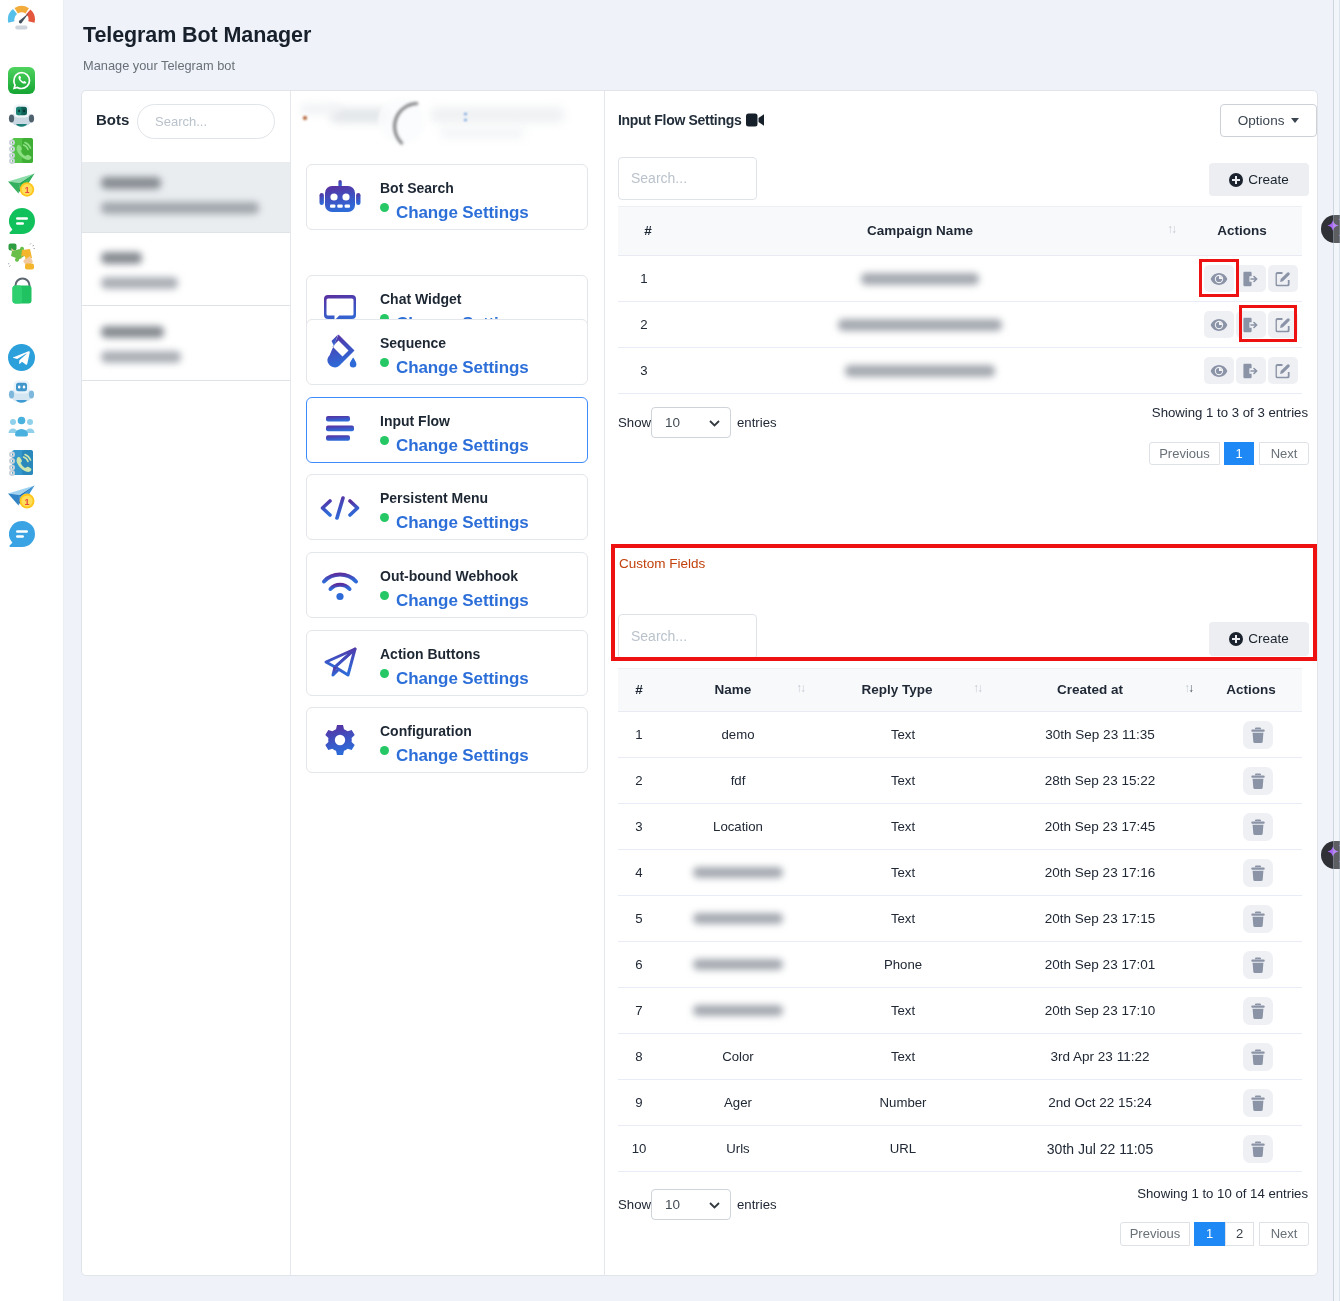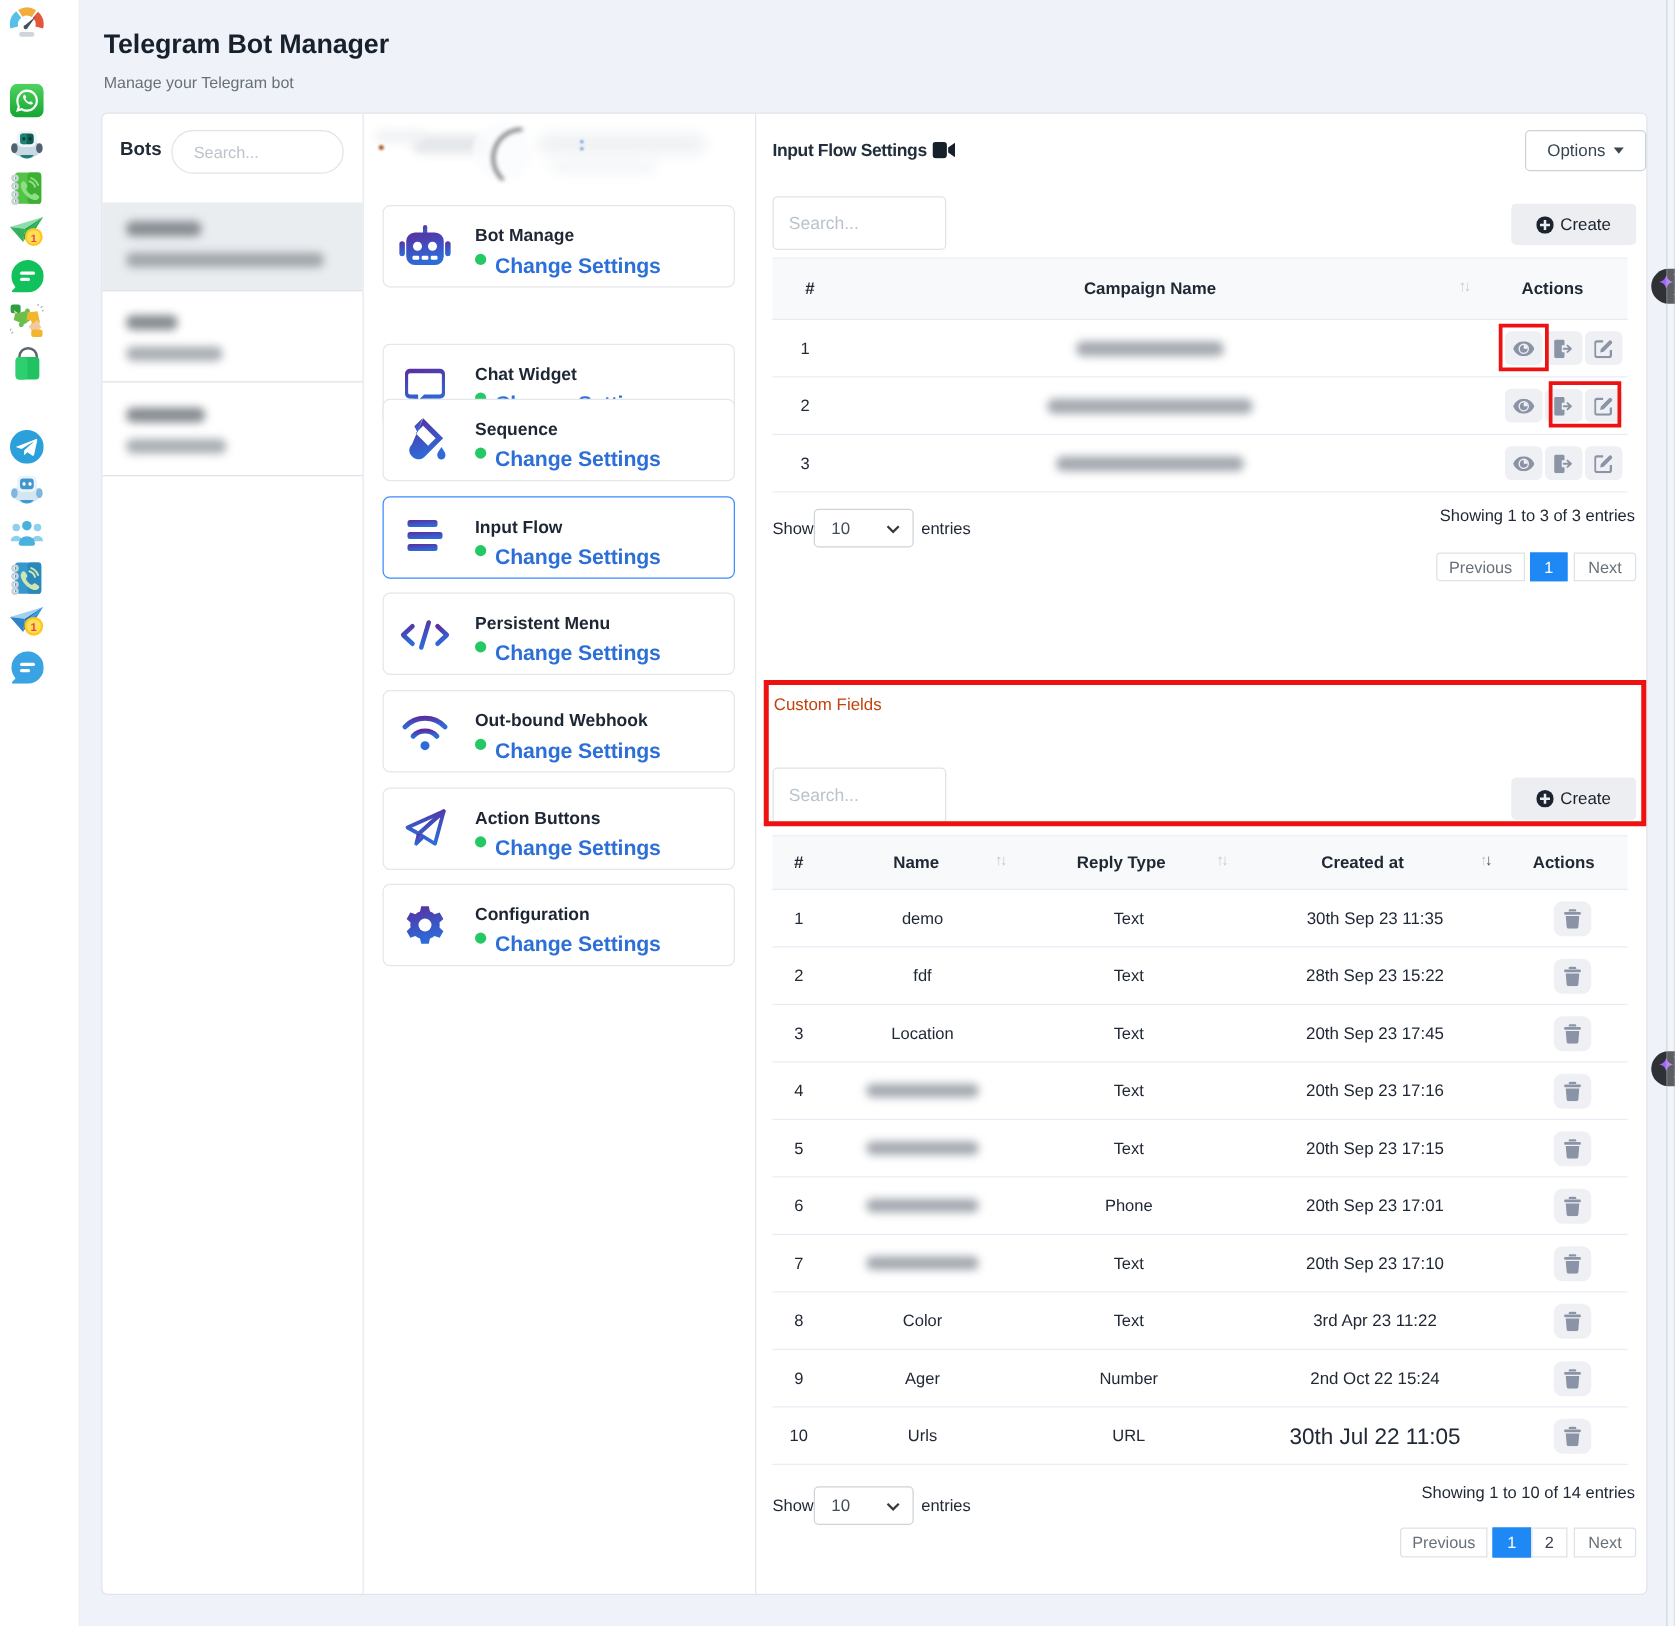--- a/index.html
+++ b/index.html
@@ -212,21 +212,21 @@
         <rect x="7" y="10" width="30" height="26" rx="7"></rect>
         <rect x="1.5" y="17" width="4.4" height="12" rx="2.2"></rect>
         <rect x="38.1" y="17" width="4.4" height="12" rx="2.2"></rect>
       </g>
       <circle cx="16" cy="21" r="3.6" fill="#fff"></circle>
         <circle cx="28" cy="21" r="3.6" fill="#fff"></circle>
       <rect x="12" y="28.5" width="5.4" height="3.2" rx="1" fill="#fff"></rect>
         <rect x="19.3" y="28.5" width="5.4" height="3.2" rx="1" fill="#fff"></rect>
         <rect x="26.6" y="28.5" width="5.4" height="3.2" rx="1" fill="#fff"></rect>
     </svg>
-    <div class="mtitle">Bot Manage</div>
+    <div class="mtitle">Bot Search</div>
       <div class="mdot"></div>
       <div class="mcs" style="left:89px;">Change Settings</div>
   </div>
 
   <div class="mcard" style="top:242px;margin-top:33px;">
     <svg class="micon" width="44" height="44" viewBox="0 0 44 44">
       <defs>
           <linearGradient id="g2" x1="0" y1="0" x2="0.25" y2="1">
             <stop offset="0" stop-color="#5c2d9d"></stop>
             <stop offset="0.55" stop-color="#3f51c1"></stop>
@@ -602,21 +602,21 @@
             <path d="M5 0.4 h4 a1 1 0 0 1 1 1 v0.8 h-6 v-0.8 a1 1 0 0 1 1 -1 z" fill="#8b93a6"></path>
             <rect x="0.3" y="2.6" width="13.4" height="2.1" rx="1" fill="#8b93a6"></rect>
             <path d="M1.6 5.8 h10.8 l-0.7 8.6 a1.6 1.6 0 0 1 -1.6 1.5 h-6.2 a1.6 1.6 0 0 1 -1.6 -1.5 z" fill="#8b93a6"></path>
           </svg>
         </div>
   </div>
   <div class="row" style="left:618px;top:1126px;width:684px;height:46px;">
     <div class="cell" style="left:21px;">10</div>
     <div class="cell" style="left:120px;">Urls</div>
     <div class="cell" style="left:285px;">URL</div>
-    <div class="cell" style="left:482px;font-size:18px;">30th Jul 22 11:05</div>
+    <div class="cell" style="left:482px;font-size:14px;">30th Jul 22 11:05</div>
     <div class="abtn" style="left:625px;top:9px;width:30px;height:28px;border-radius:7px;">
           <svg width="14" height="16" viewBox="0 0 14 16">
             <path d="M5 0.4 h4 a1 1 0 0 1 1 1 v0.8 h-6 v-0.8 a1 1 0 0 1 1 -1 z" fill="#8b93a6"></path>
             <rect x="0.3" y="2.6" width="13.4" height="2.1" rx="1" fill="#8b93a6"></rect>
             <path d="M1.6 5.8 h10.8 l-0.7 8.6 a1.6 1.6 0 0 1 -1.6 1.5 h-6.2 a1.6 1.6 0 0 1 -1.6 -1.5 z" fill="#8b93a6"></path>
           </svg>
         </div>
   </div>
   </div>
 

